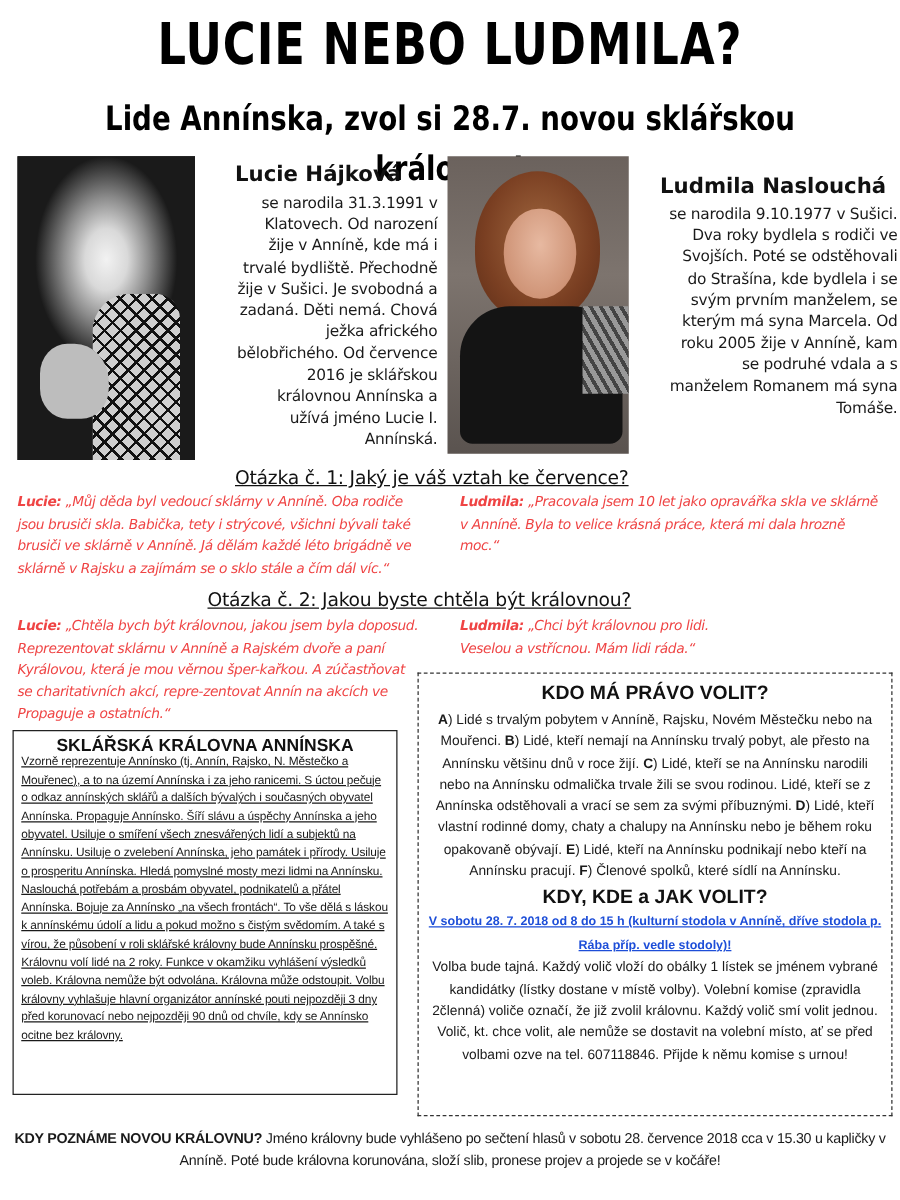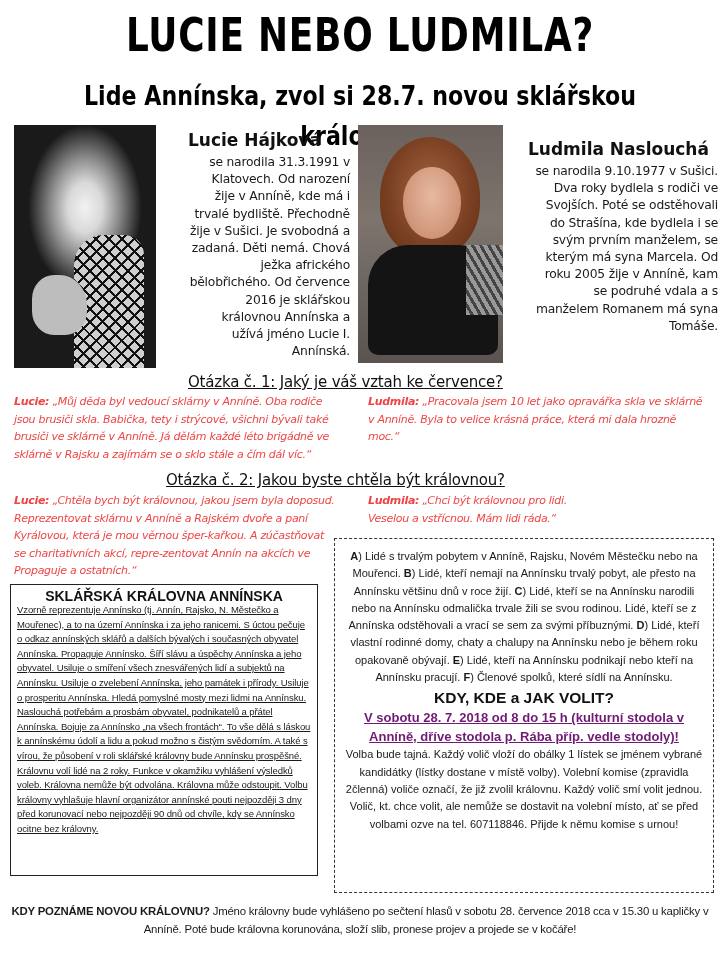--- a/index.html
+++ b/index.html
@@ -78,21 +78,21 @@
     .info-text { font-size: 9.5px; line-height: 14.6px; color: #1a1a1a; letter-spacing: -0.1px; text-decoration: underline; }
 
     
     .vote-box {
       left: 334px; top: 538px; width: 380px; height: 355px;
       border: 1.3px dashed #333; padding: 6px 8px; text-align: center;
     }
     .vote-heading { font-weight: bold; font-size: 15.5px; line-height: 20px; color: #111; }
     .vote-text { font-size: 11px; line-height: 17.3px; color: #1a1a1a; }
     .vote-text b { font-weight: bold; }
-    .vote-when { font-weight: bold; text-decoration: underline; font-size: 13px; line-height: 19px; color: #701a75; }
+    .vote-when { font-weight: bold; text-decoration: underline; font-size: 10px; line-height: 19px; color: #1d4ed8; }
 
     .footer {
       left: 0; top: 902px; width: 720px; text-align: center;
       font-size: 11.4px; line-height: 18px; color: #1a1a1a; letter-spacing: -0.2px;
     }
     .footer b { font-weight: bold; }
   </style>
 </head>
 <body>
 
@@ -134,20 +134,21 @@
 <div class="abs answer" style="left:368px; top:492px; width:200px;">
   <span class="speaker">Ludmila:</span><span> „Chci být královnou pro lidi. Veselou a vstřícnou. Mám lidi ráda.“</span>
 </div>
 
 <div class="abs info-box">
   <div class="info-title">SKLÁŘSKÁ KRÁLOVNA ANNÍNSKA</div>
   <div class="info-text">Vzorně reprezentuje Annínsko (tj. Annín, Rajsko, N. Městečko a Mouřenec), a to na území Annínska i za jeho ranicemi. S úctou pečuje o odkaz annínských sklářů a dalších bývalých i současných obyvatel Annínska. Propaguje Annínsko. Šíří slávu a úspěchy Annínska a jeho obyvatel. Usiluje o smíření všech znesvářených lidí a subjektů na Annínsku. Usiluje o zvelebení Annínska, jeho památek i přírody. Usiluje o prosperitu Annínska. Hledá pomyslné mosty mezi lidmi na Annínsku. Naslouchá potřebám a prosbám obyvatel, podnikatelů a přátel Annínska. Bojuje za Annínsko „na všech frontách“. To vše dělá s láskou k annínskému údolí a lidu a pokud možno s čistým svědomím. A také s vírou, že působení v roli sklářské královny bude Annínsku prospěšné. Královnu volí lidé na 2 roky. Funkce v okamžiku vyhlášení výsledků voleb. Královna nemůže být odvolána. Královna může odstoupit. Volbu královny vyhlašuje hlavní organizátor annínské pouti nejpozději 3 dny před korunovací nebo nejpozději 90 dnů od chvíle, kdy se Annínsko ocitne bez královny.</div>
 </div>
 
 <div class="abs vote-box">
+  <div class="vote-heading">KDO MÁ PRÁVO VOLIT?</div>
   <div class="vote-text" style="margin-top:3px;">
     <b>A</b><span>) Lidé s trvalým pobytem v Anníně, Rajsku, Novém Městečku nebo na Mouřenci. </span><b>B</b><span>) Lidé, kteří nemají na Annínsku trvalý pobyt, ale přesto na Annínsku většinu dnů v roce žijí. </span><b>C</b><span>) Lidé, kteří se na Annínsku narodili nebo na Annínsku odmalička trvale žili se svou rodinou. Lidé, kteří se z Annínska odstěhovali a vrací se sem za svými příbuznými. </span><b>D</b><span>) Lidé, kteří vlastní rodinné domy, chaty a chalupy na Annínsku nebo je během roku opakovaně obývají. </span><b>E</b><span>) Lidé, kteří na Annínsku podnikají nebo kteří na Annínsku pracují. </span><b>F</b><span>) Členové spolků, které sídlí na Annínsku.</span>
   </div>
   <div class="vote-heading" style="margin-top:2px;">KDY, KDE a JAK VOLIT?</div>
   <div class="vote-when">V sobotu 28. 7. 2018 od 8 do 15 h (kulturní stodola v Anníně, dříve stodola p. Rába příp. vedle stodoly)!</div>
   <div class="vote-text">Volba bude tajná. Každý volič vloží do obálky 1 lístek se jménem vybrané kandidátky (lístky dostane v místě volby). Volební komise (zpravidla 2členná) voliče označí, že již zvolil královnu. Každý volič smí volit jednou. Volič, kt. chce volit, ale nemůže se dostavit na volební místo, ať se před volbami ozve na tel. 607118846.  Přijde k němu komise s urnou!</div>
 </div>
 
 <div class="abs footer">
   <b>KDY POZNÁME NOVOU KRÁLOVNU?</b><span> Jméno královny bude vyhlášeno po sečtení hlasů v sobotu 28. července 2018 cca v 15.30 u kapličky v Anníně. Poté bude královna korunována, složí slib, pronese projev a projede se v kočáře!</span>

